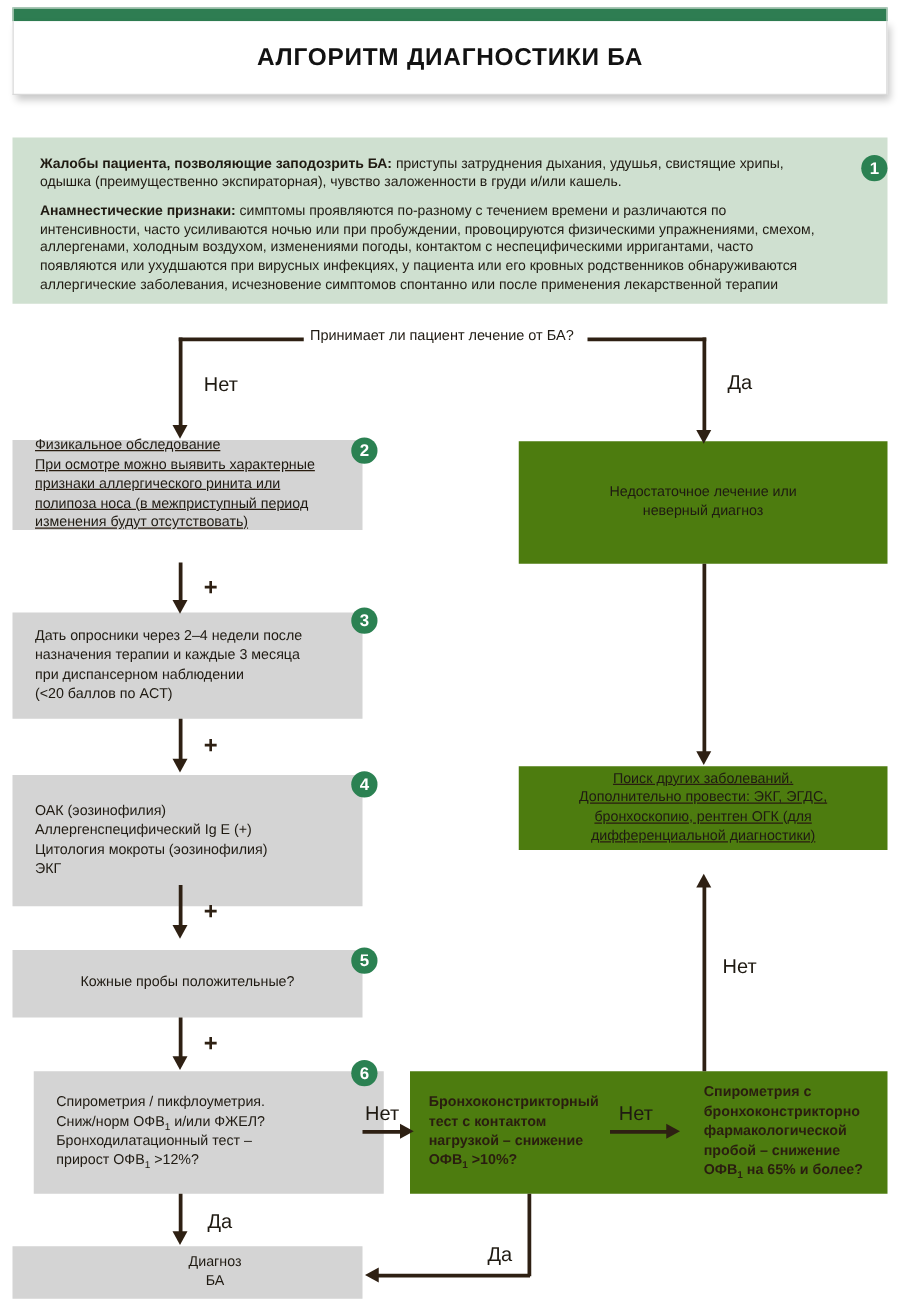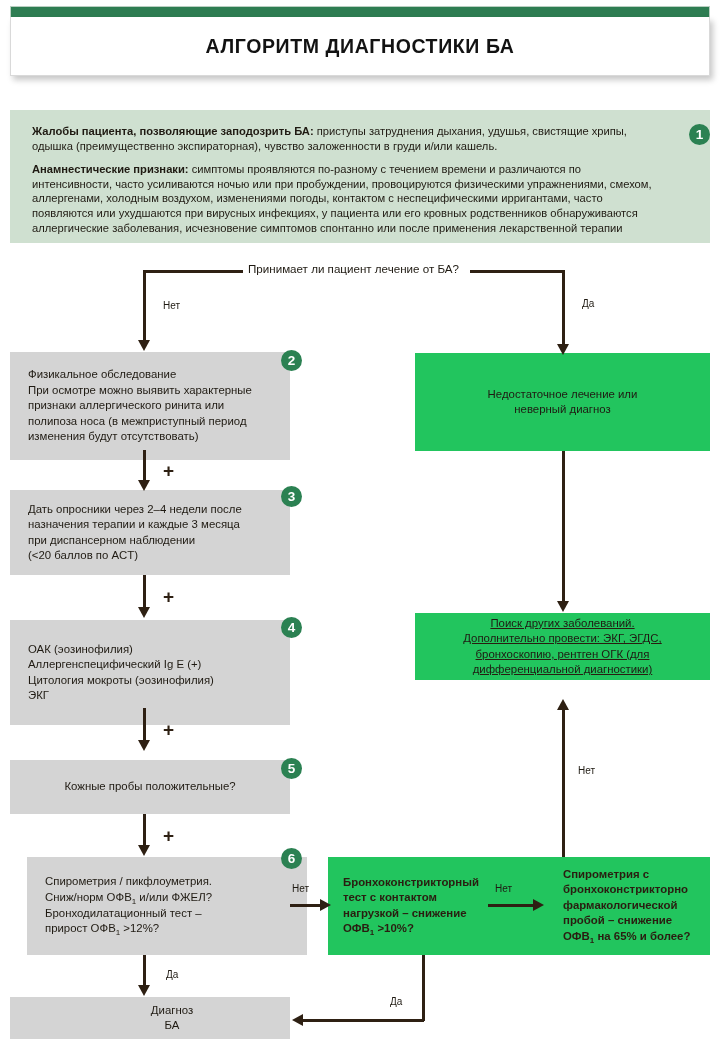--- a/index.html
+++ b/index.html
@@ -78,21 +78,21 @@
     text-align: center;
     z-index: 6;
   }
 
   
   .box {
     position: absolute;
     z-index: 2;
   }
   .box-gray { background: #d4d4d4; }
-  .box-yellow { background: #22c55e; }
+  .box-yellow { background: #4d7c0f; }
   .box-inner {
     width: 100%; height: 100%;
     display: flex;
     flex-direction: column;
     justify-content: center;
     font-size: 11.4px;
     line-height: 15.4px;
     color: #1f1a12;
   }
   .pad-left { padding: 0 14px 0 18px; text-align: left; }
@@ -130,21 +130,21 @@
     border-left: 11px solid #2e2013;
   }
   .arrow-left {
     border-top: 6.5px solid transparent;
     border-bottom: 6.5px solid transparent;
     border-right: 11px solid #2e2013;
   }
 
   .edge-label {
     position: absolute;
-    font-size: 10px;
+    font-size: 16px;
     color: #1f1a12;
     z-index: 5;
     white-space: nowrap;
   }
   .node-question {
     position: absolute;
     font-size: 11.6px;
     color: #1f1a12;
     z-index: 5;
     white-space: nowrap;
@@ -187,21 +187,21 @@
   <div class="hline" style="left:470px; top:270px; width:95px;"></div>
 
   <div class="vline" style="left:143px; top:270px; height:73px;"></div>
   <div class="arrow arrow-down" style="left:138px; top:340px;"></div>
   <div class="edge-label" style="left:163px; top:300px;">Нет</div>
 
   <div class="vline" style="left:562px; top:270px; height:79px;"></div>
   <div class="arrow arrow-down" style="left:557px; top:344px;"></div>
   <div class="edge-label" style="left:582px; top:298px;">Да</div>
 
-  <div class="box box-gray" style="left:10px; top:352px; width:280px; height:108px;">
+  <div class="box box-gray" style="left:10px; top:352px; width:280px; height:72px;text-decoration:underline;">
     <div class="box-inner pad-left">
       <span class="ln">Физикальное обследование</span>
       <span class="ln">При осмотре можно выявить характерные</span>
       <span class="ln">признаки аллергического ринита или</span>
       <span class="ln">полипоза носа (в межприступный период</span>
       <span class="ln">изменения будут отсутствовать)</span>
     </div>
   </div>
   <div class="badge" style="left:281px; top:350px;">2</div>
 

